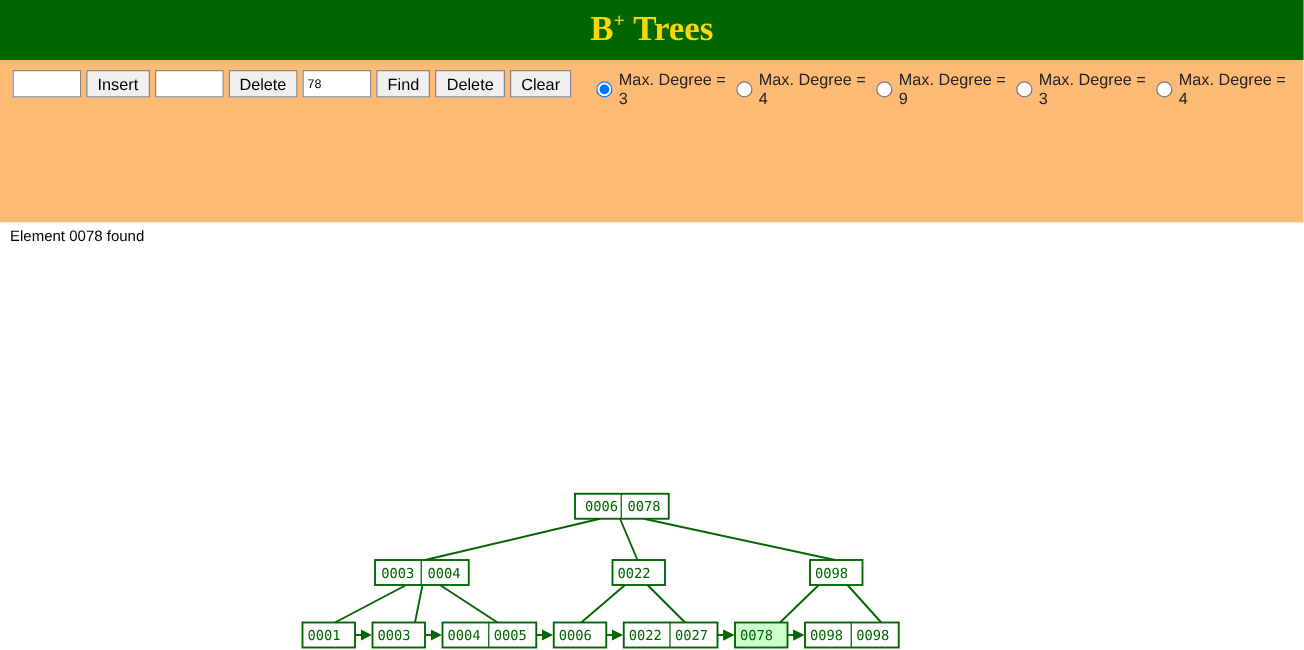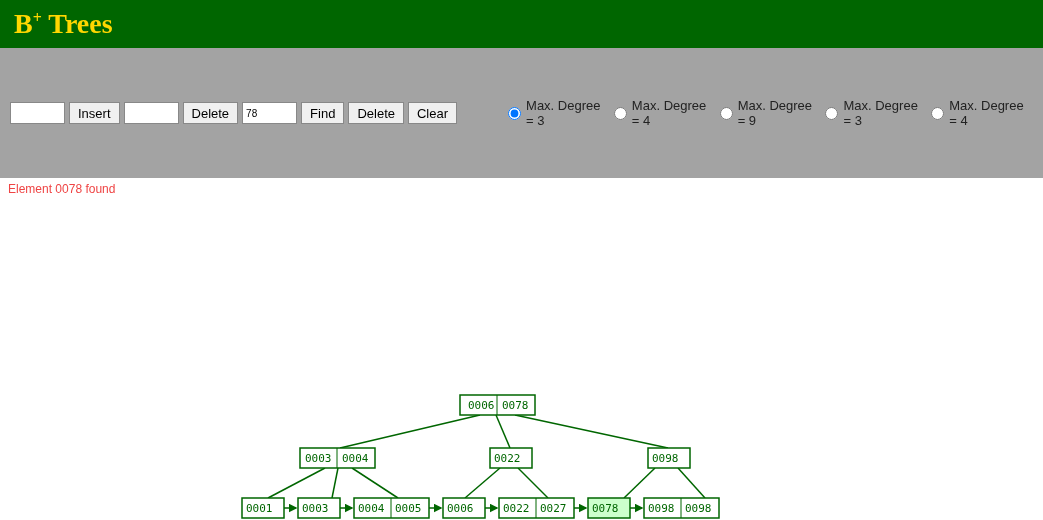--- a/index.html
+++ b/index.html
@@ -3,38 +3,38 @@
   <meta charset="utf-8">
   <style>
     * { margin: 0; padding: 0; box-sizing: border-box; }
     body { font-family: Arial, sans-serif; font-size: 13px; background: #fff; }
 
     #header {
       background: #006600;
       padding: 8px 14px;
       display: flex;
       align-items: center;
+      justify-content: center;
     }
     #header-title {
       color: #FFD700;
       font-size: 28px;
       font-weight: bold;
       font-family: Georgia, serif;
     }
     #header-title sup {
       font-size: 16px;
     }
 
     #toolbar {
-      background: #a3a3a3;
+      background: #fdba74;
       padding: 8px 10px;
       display: flex;
-      align-items: center;
+      align-items: flex-start;
       min-height: 130px;
-      gap: 31px;
     }
     #controls {
       display: flex;
       align-items: center;
       gap: 4px;
       flex-wrap: nowrap;
     }
     .ctrl-input {
       border: 1px solid #888;
       height: 22px;
@@ -62,21 +62,21 @@
       align-items: center;
       gap: 5px;
       font-size: 13px;
       color: #222;
     }
     .radio-item input[type="radio"] { margin: 0; }
 
     #status-bar {
       padding: 4px 8px;
       font-size: 12px;
-      color: #ef4444;
+      color: #000000;
       background: #fff;
     }
 
     #tree-area {
       position: relative;
       width: 100%;
       height: 340px;
       background: #fff;
       overflow: hidden;
     }

